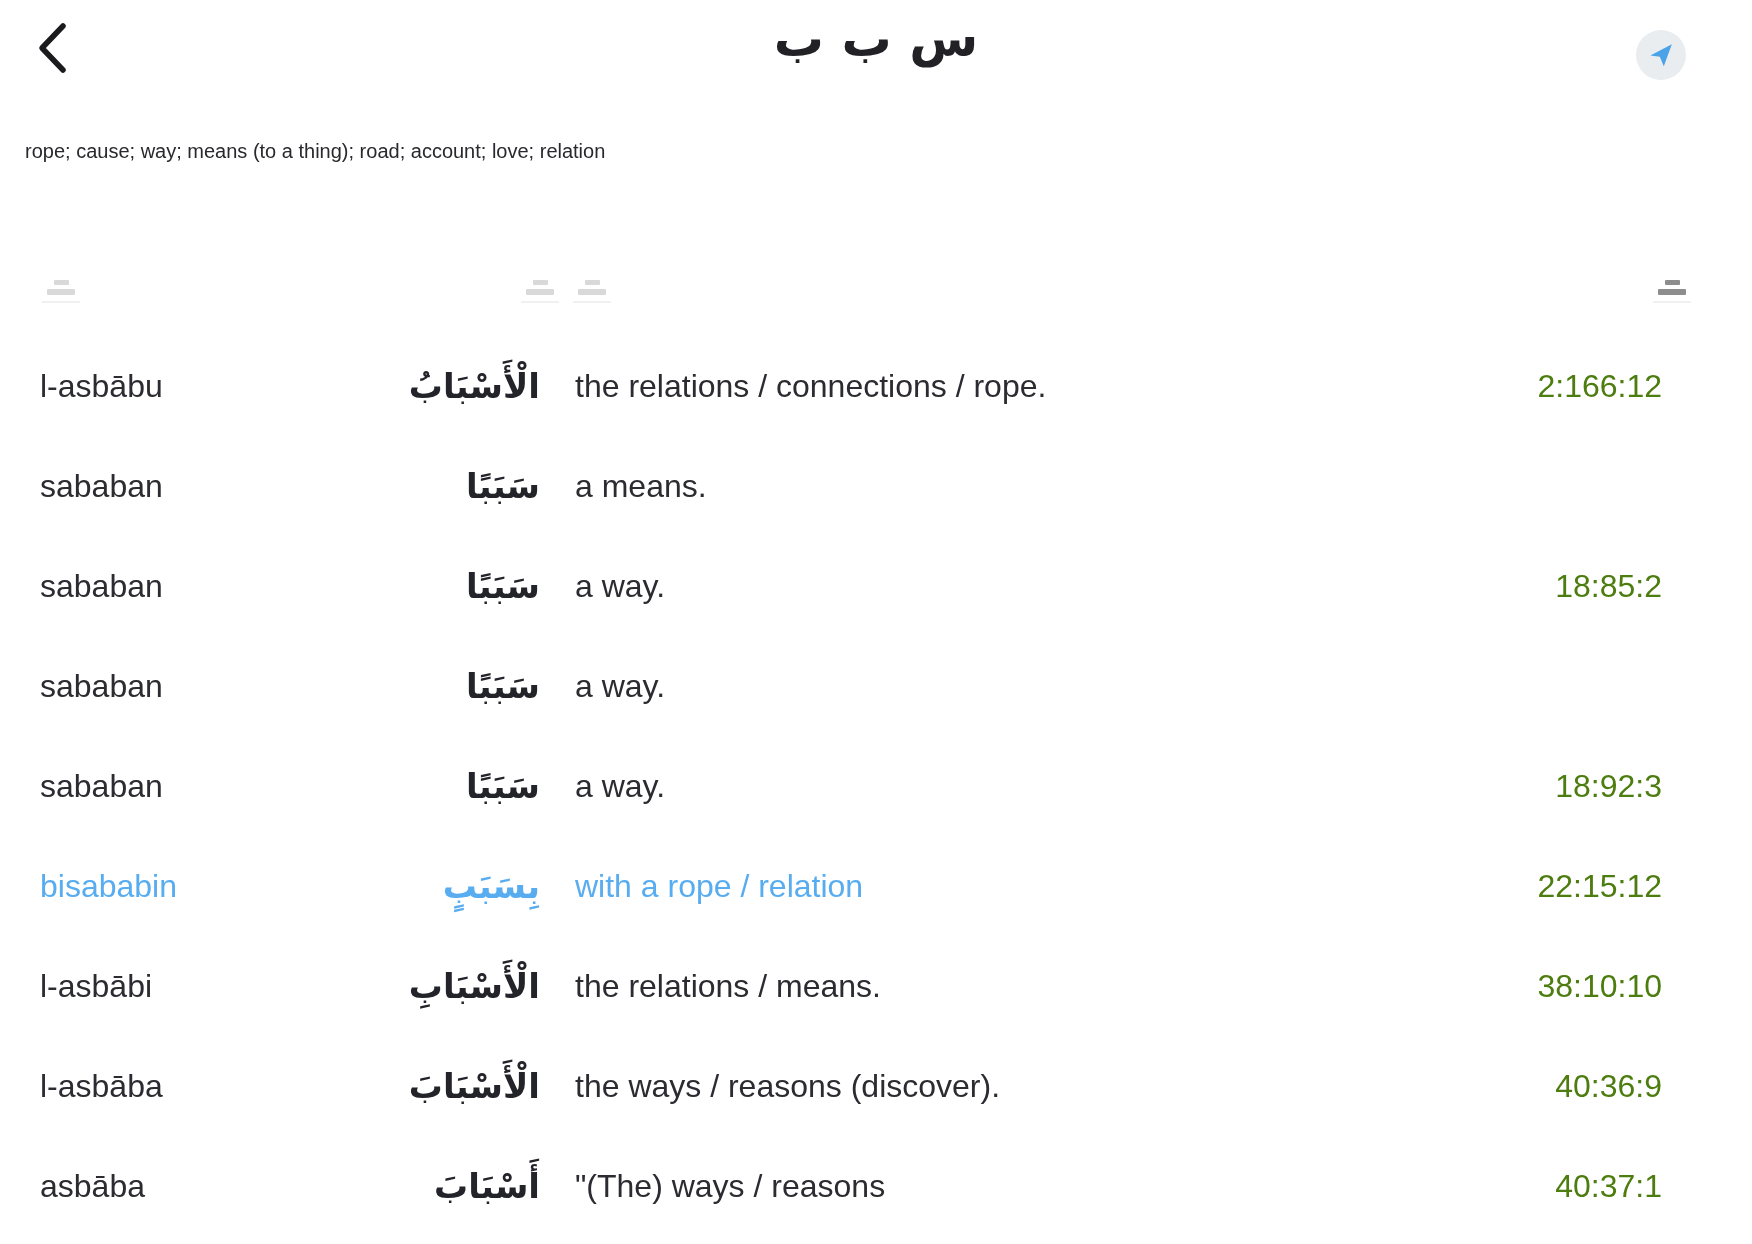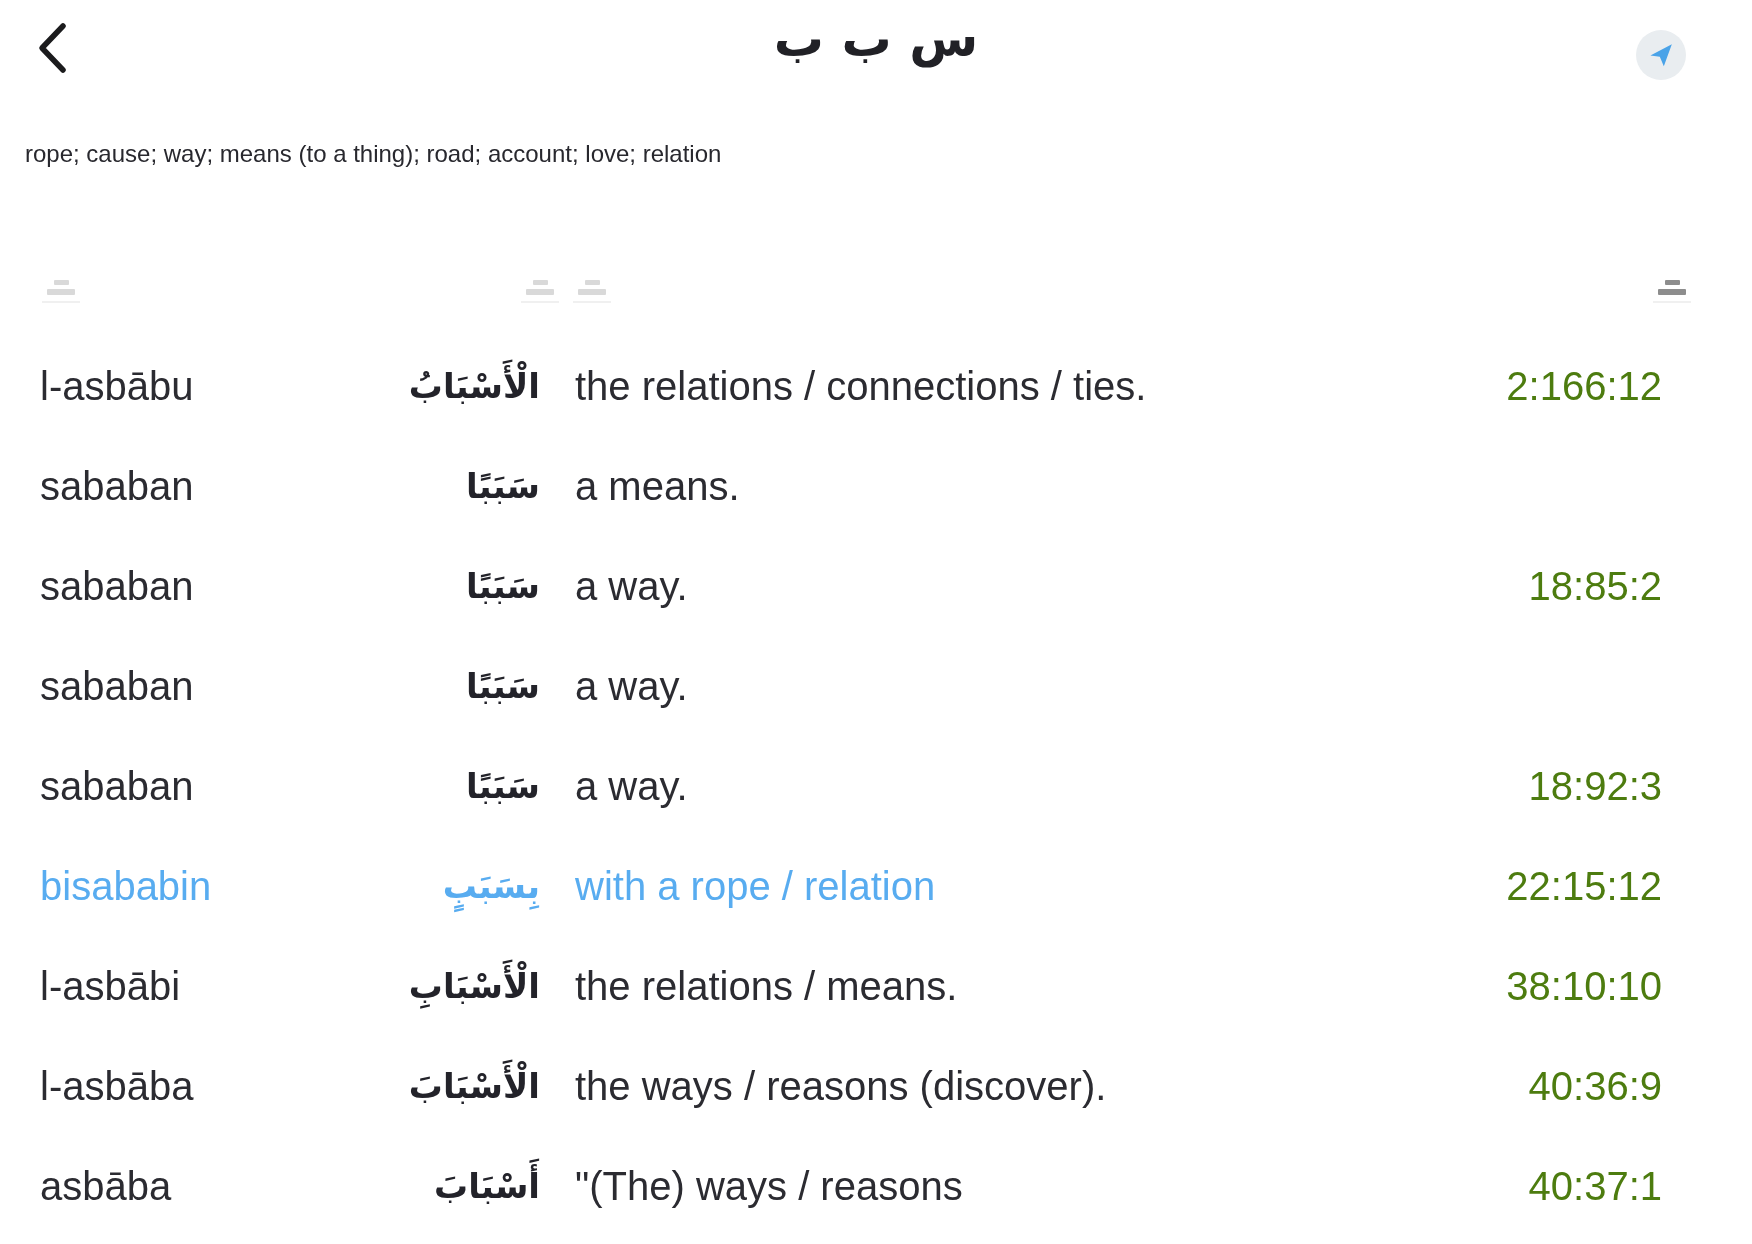--- a/index.html
+++ b/index.html
@@ -51,21 +51,21 @@
     background: #e9edf0;
     display: flex; align-items: center; justify-content: center;
     cursor: pointer;
   }
 
   
   .meanings {
     position: absolute;
     left: 25px; top: 140px;
     right: 40px;
-    font-size: 24px;
+    font-size: 20px;
     color: #28282e;
   }
 
   
   .col-icons {
     position: absolute;
     top: 280px; left: 0; right: 0;
     height: 34px;
   }
   .sort-icon {
@@ -108,21 +108,21 @@
   .row {
     position: relative;
     height: 100px;
     cursor: pointer;
   }
   .cell {
     position: absolute;
     top: 0; bottom: 0;
     display: flex;
     align-items: center;
-    font-size: 40px;
+    font-size: 32px;
     color: #2b2b31;
     white-space: nowrap;
   }
   .c-translit { left: 40px; }
   .c-arabic {
     right: 1212px;
     direction: rtl;
     font-family: "DejaVu Sans", sans-serif;
     font-weight: 700;
     font-size: 34px;
@@ -181,21 +181,21 @@
         <div class="bar-long"></div>
         <div class="bar-faint"></div>
     </div>
   </div>
 
   <div class="rows">
 
     <div class="row">
       <div class="cell c-translit">l-asbābu</div>
       <div class="cell c-arabic">الْأَسْبَابُ</div>
-      <div class="cell c-trans">the relations / connections / ties.</div>
+      <div class="cell c-trans">the relations / connections / rope.</div>
       <div class="cell c-ref">2:166:12</div>
     </div>
 
     <div class="row">
       <div class="cell c-translit">sababan</div>
       <div class="cell c-arabic">سَبَبًا</div>
       <div class="cell c-trans">a means.</div>
     </div>
 
     <div class="row">

